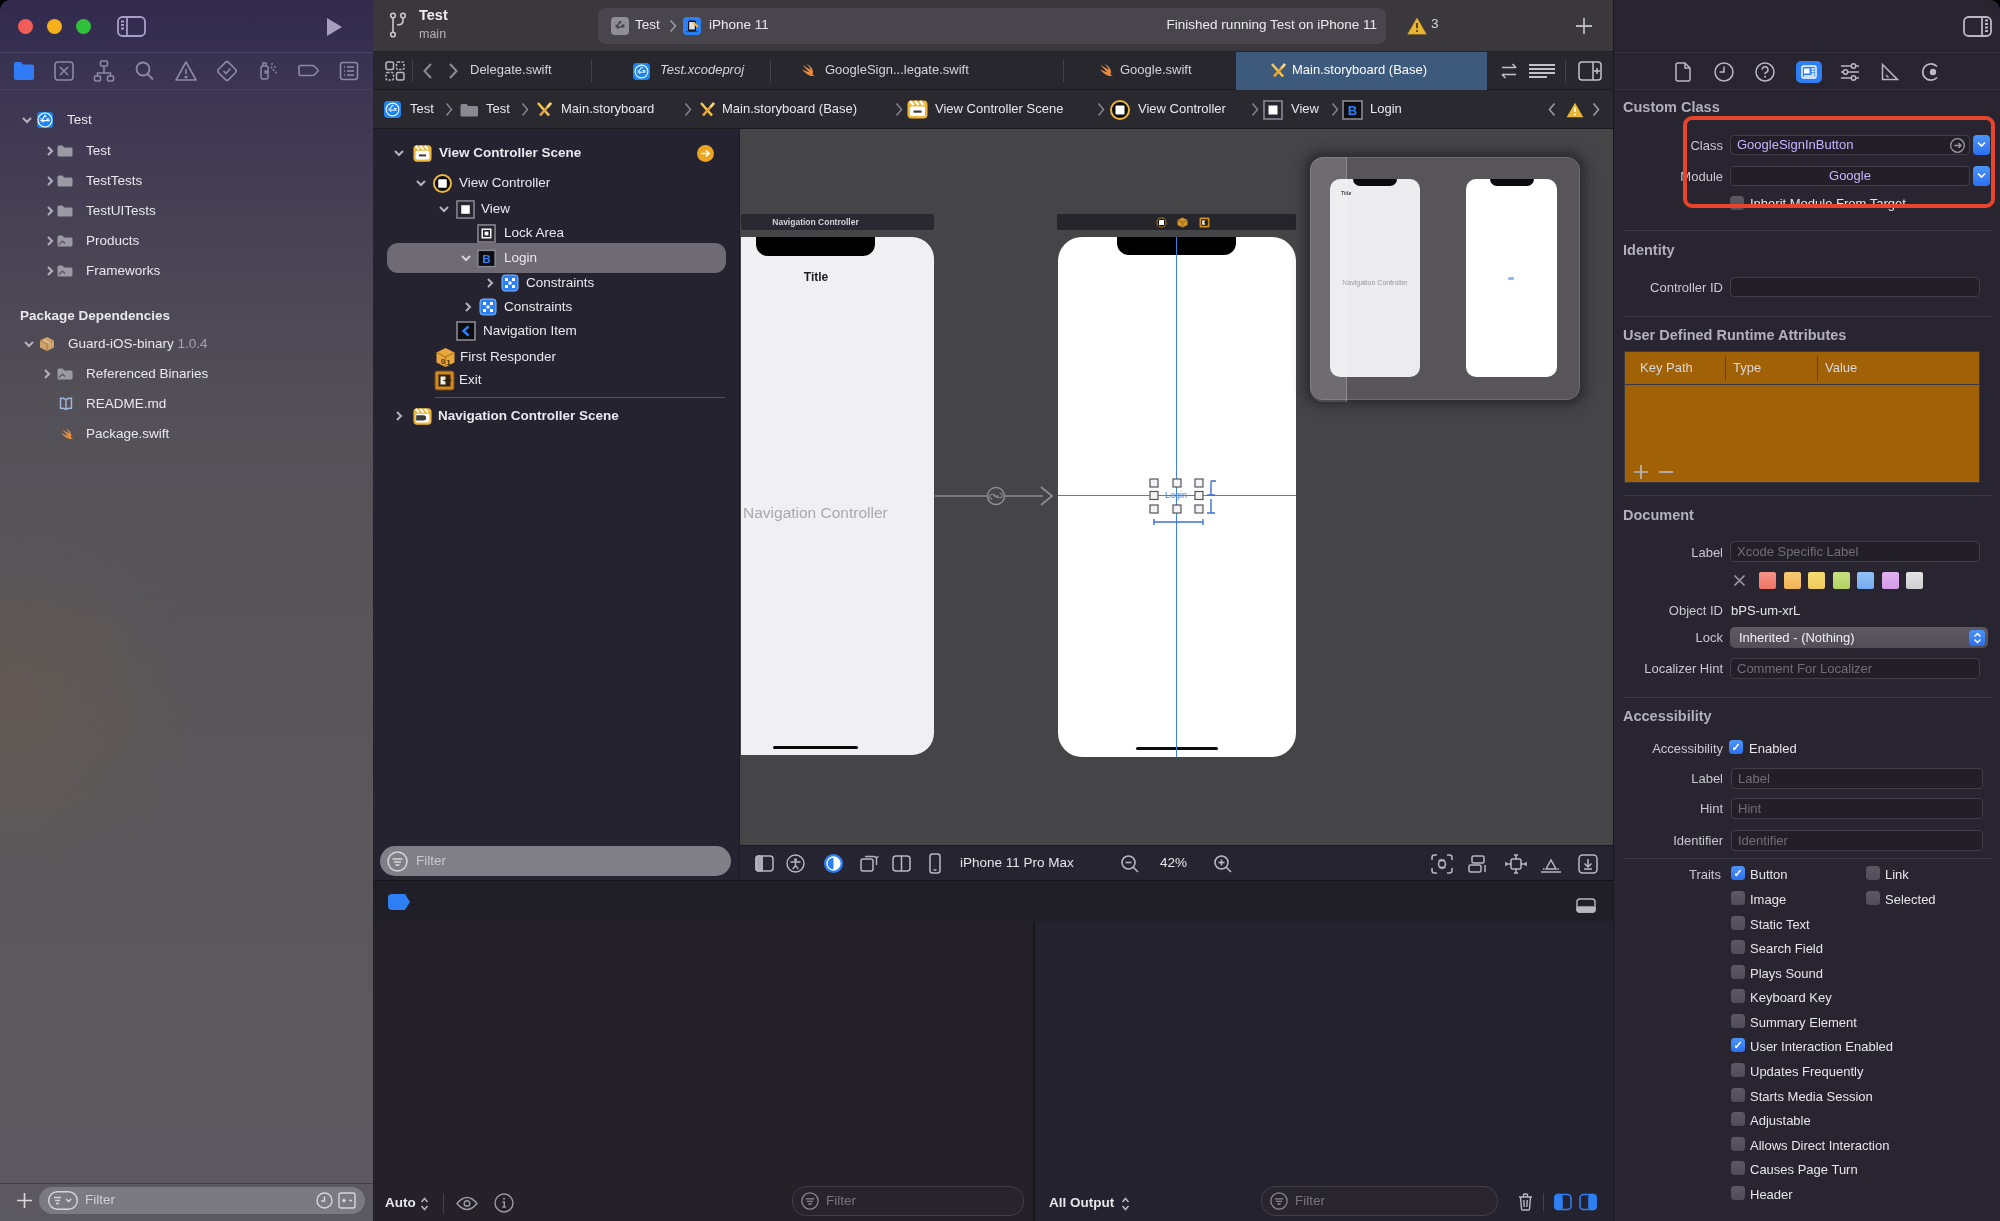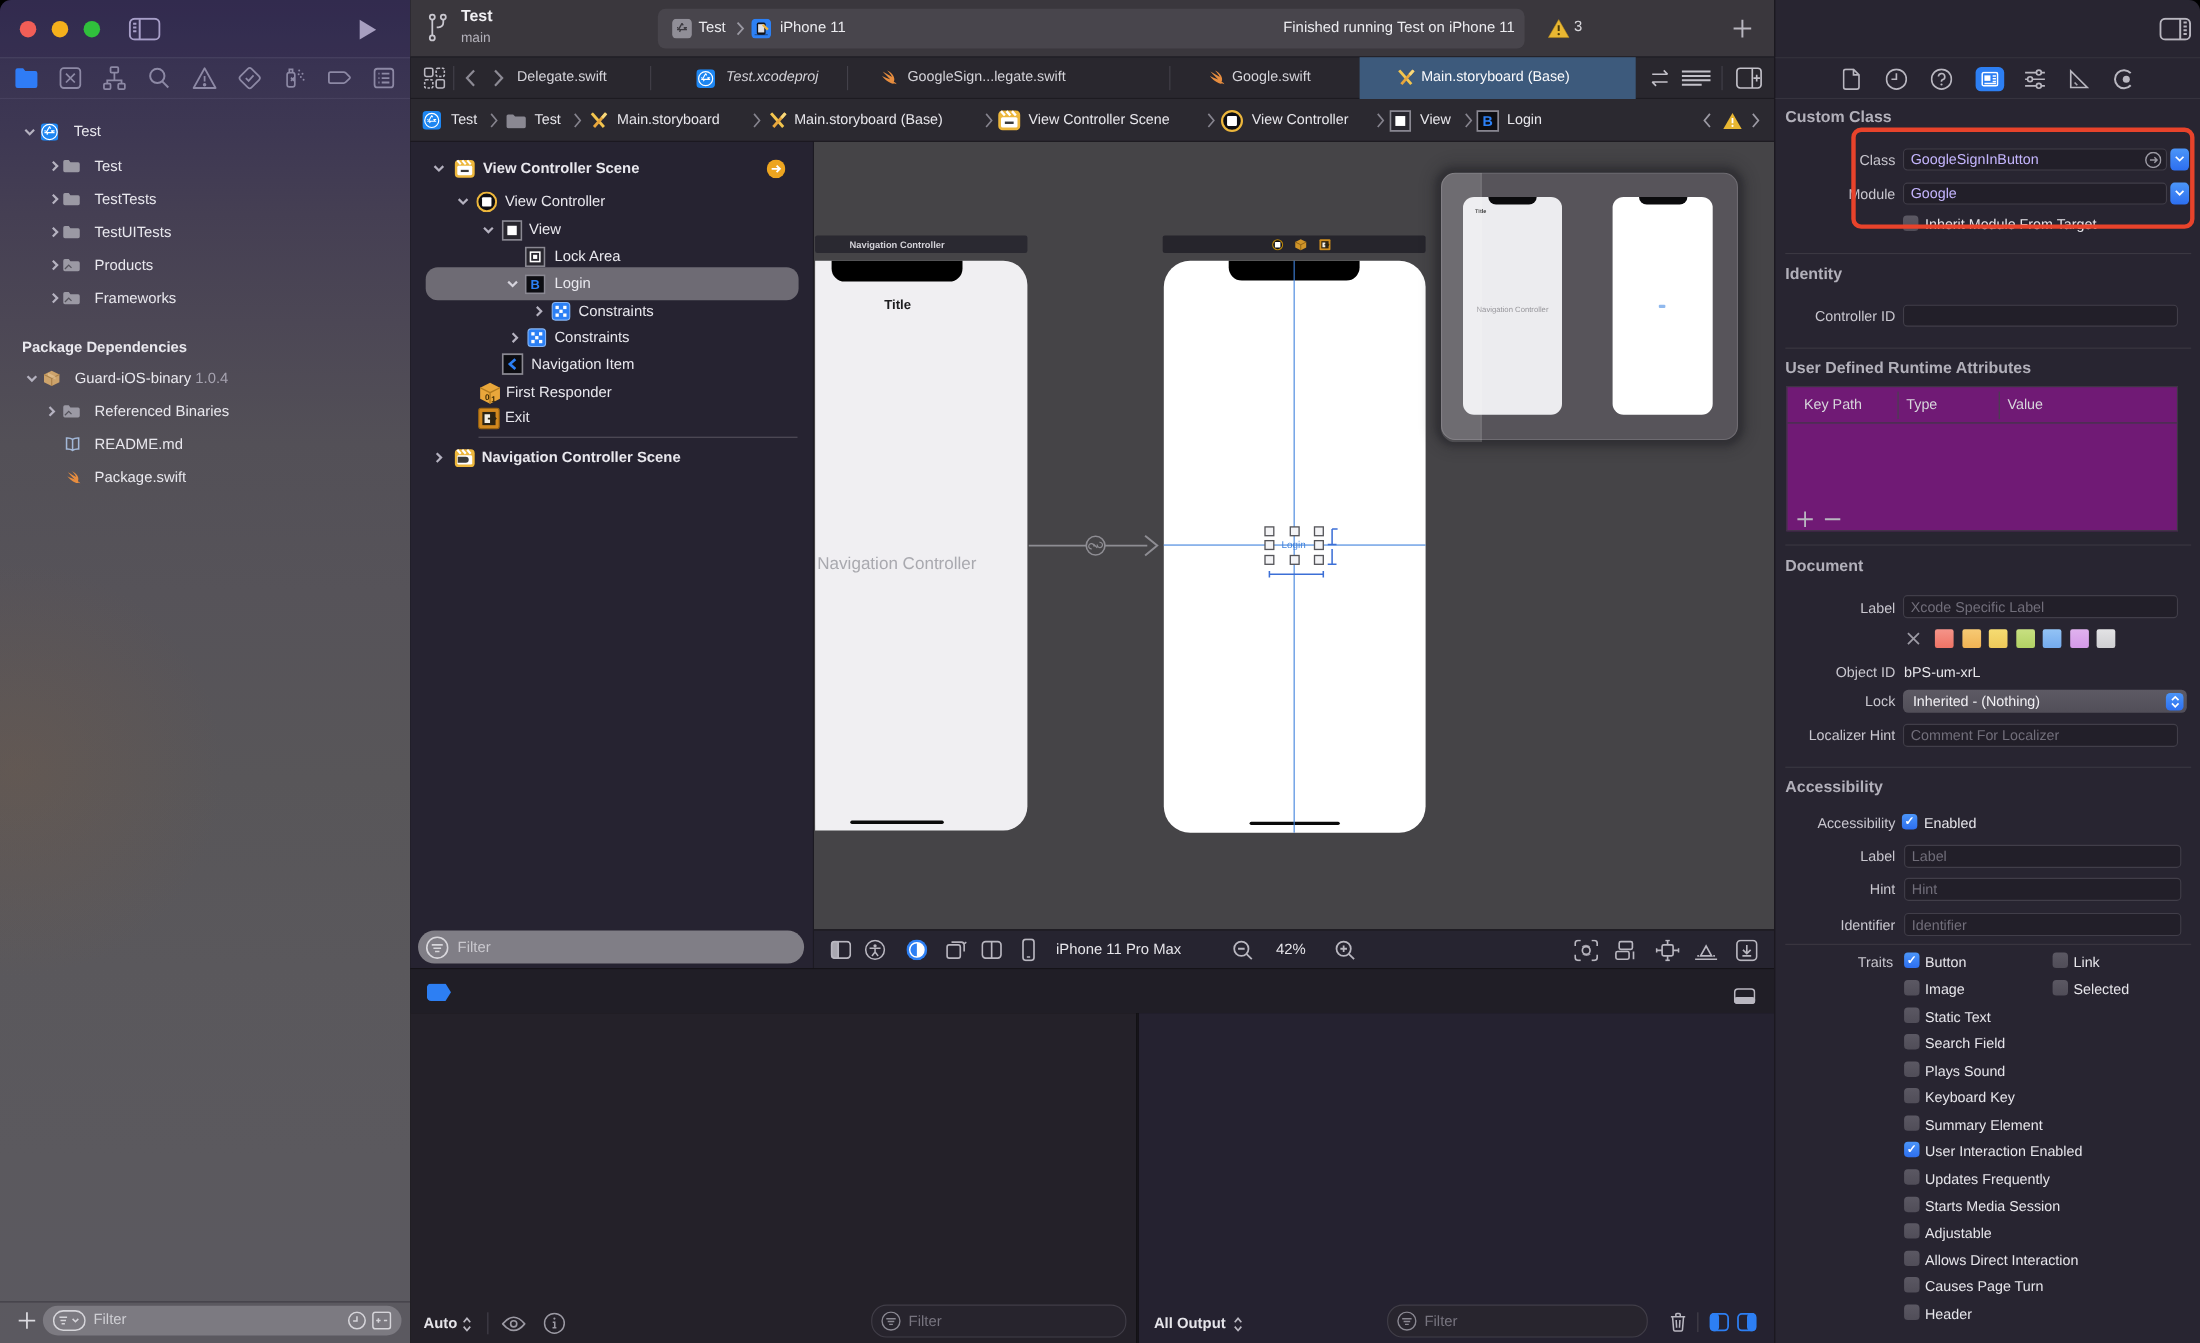--- a/index.html
+++ b/index.html
@@ -778,35 +778,35 @@
           <circle cx="7.5" cy="7.5" r="6.8"></circle>
           <path d="M4.5 7.5 h6 M8.5 5 l2.5 2.5 -2.5 2.5"></path>
         </svg>
     </div>
     <div class="abs" style="left:359px;top:135px;width:17px;height:20px;background:linear-gradient(180deg,#4b95f8,#2d6ff0);border-radius:4px;">
       <svg style="margin:6px auto 0" width="9" height="7" viewBox="0 0 9 7" fill="none" stroke="#fff" stroke-width="1.6">
           <path d="M1 1.5 L4.5 5 L8 1.5"></path>
         </svg>
     </div>
     <div class="ilabel" style="left:29px;top:169px;width:80px;">Module</div>
-    <div class="ifield" style="left:116px;top:166px;width:240px;height:20px;">Google</div>
+    <div class="ifield" style="left:116px;top:166px;width:240px;height:20px;text-align:center;">Google</div>
     <div class="abs" style="left:359px;top:166px;width:17px;height:20px;background:linear-gradient(180deg,#4b95f8,#2d6ff0);border-radius:4px;">
       <svg style="margin:6px auto 0" width="9" height="7" viewBox="0 0 9 7" fill="none" stroke="#fff" stroke-width="1.6">
           <path d="M1 1.5 L4.5 5 L8 1.5"></path>
         </svg>
     </div>
     <div class="cb" style="left:116px;top:196px;"></div>
     <div class="tlabel" style="left:136px;top:196px;">Inherit Module From Target</div>
     <div class="isep" style="top:230px;"></div>
     <div class="sect" style="top:242px;">Identity</div>
     <div class="ilabel" style="left:9px;top:280px;width:100px;">Controller ID</div>
     <div class="ifield" style="left:116px;top:277px;width:250px;height:20px;"></div>
     <div class="isep" style="top:316px;"></div>
     <div class="sect" style="top:327px;text-align:center;">User Defined Runtime Attributes</div>
-    <div class="abs" style="left:10px;top:351px;width:356px;height:132px;background:#701a75;border:1px solid #3b3842;">
+    <div class="abs" style="left:10px;top:351px;width:356px;height:132px;background:#a16207;border:1px solid #3b3842;">
       <div class="abs" style="left:0;top:0;width:354px;height:33px;border-bottom:1px solid #3b3842;font-size:13px;color:#d8d7dc;">
         <span class="abs" style="left:15px;top:8px;">Key Path</span>
         <span class="abs" style="left:108px;top:8px;">Type</span>
         <span class="abs" style="left:200px;top:8px;">Value</span>
         <div class="abs" style="left:100px;top:4px;width:1px;height:25px;background:#46434d;"></div>
         <div class="abs" style="left:192px;top:4px;width:1px;height:25px;background:#46434d;"></div>
       </div>
       <svg class="abs" style="left:8px;top:112px" width="16" height="16" viewBox="0 0 16 16" stroke="#b9b7c0" stroke-width="1.7">
           <path d="M8 1 v14 M1 8 h14"></path>
         </svg>

